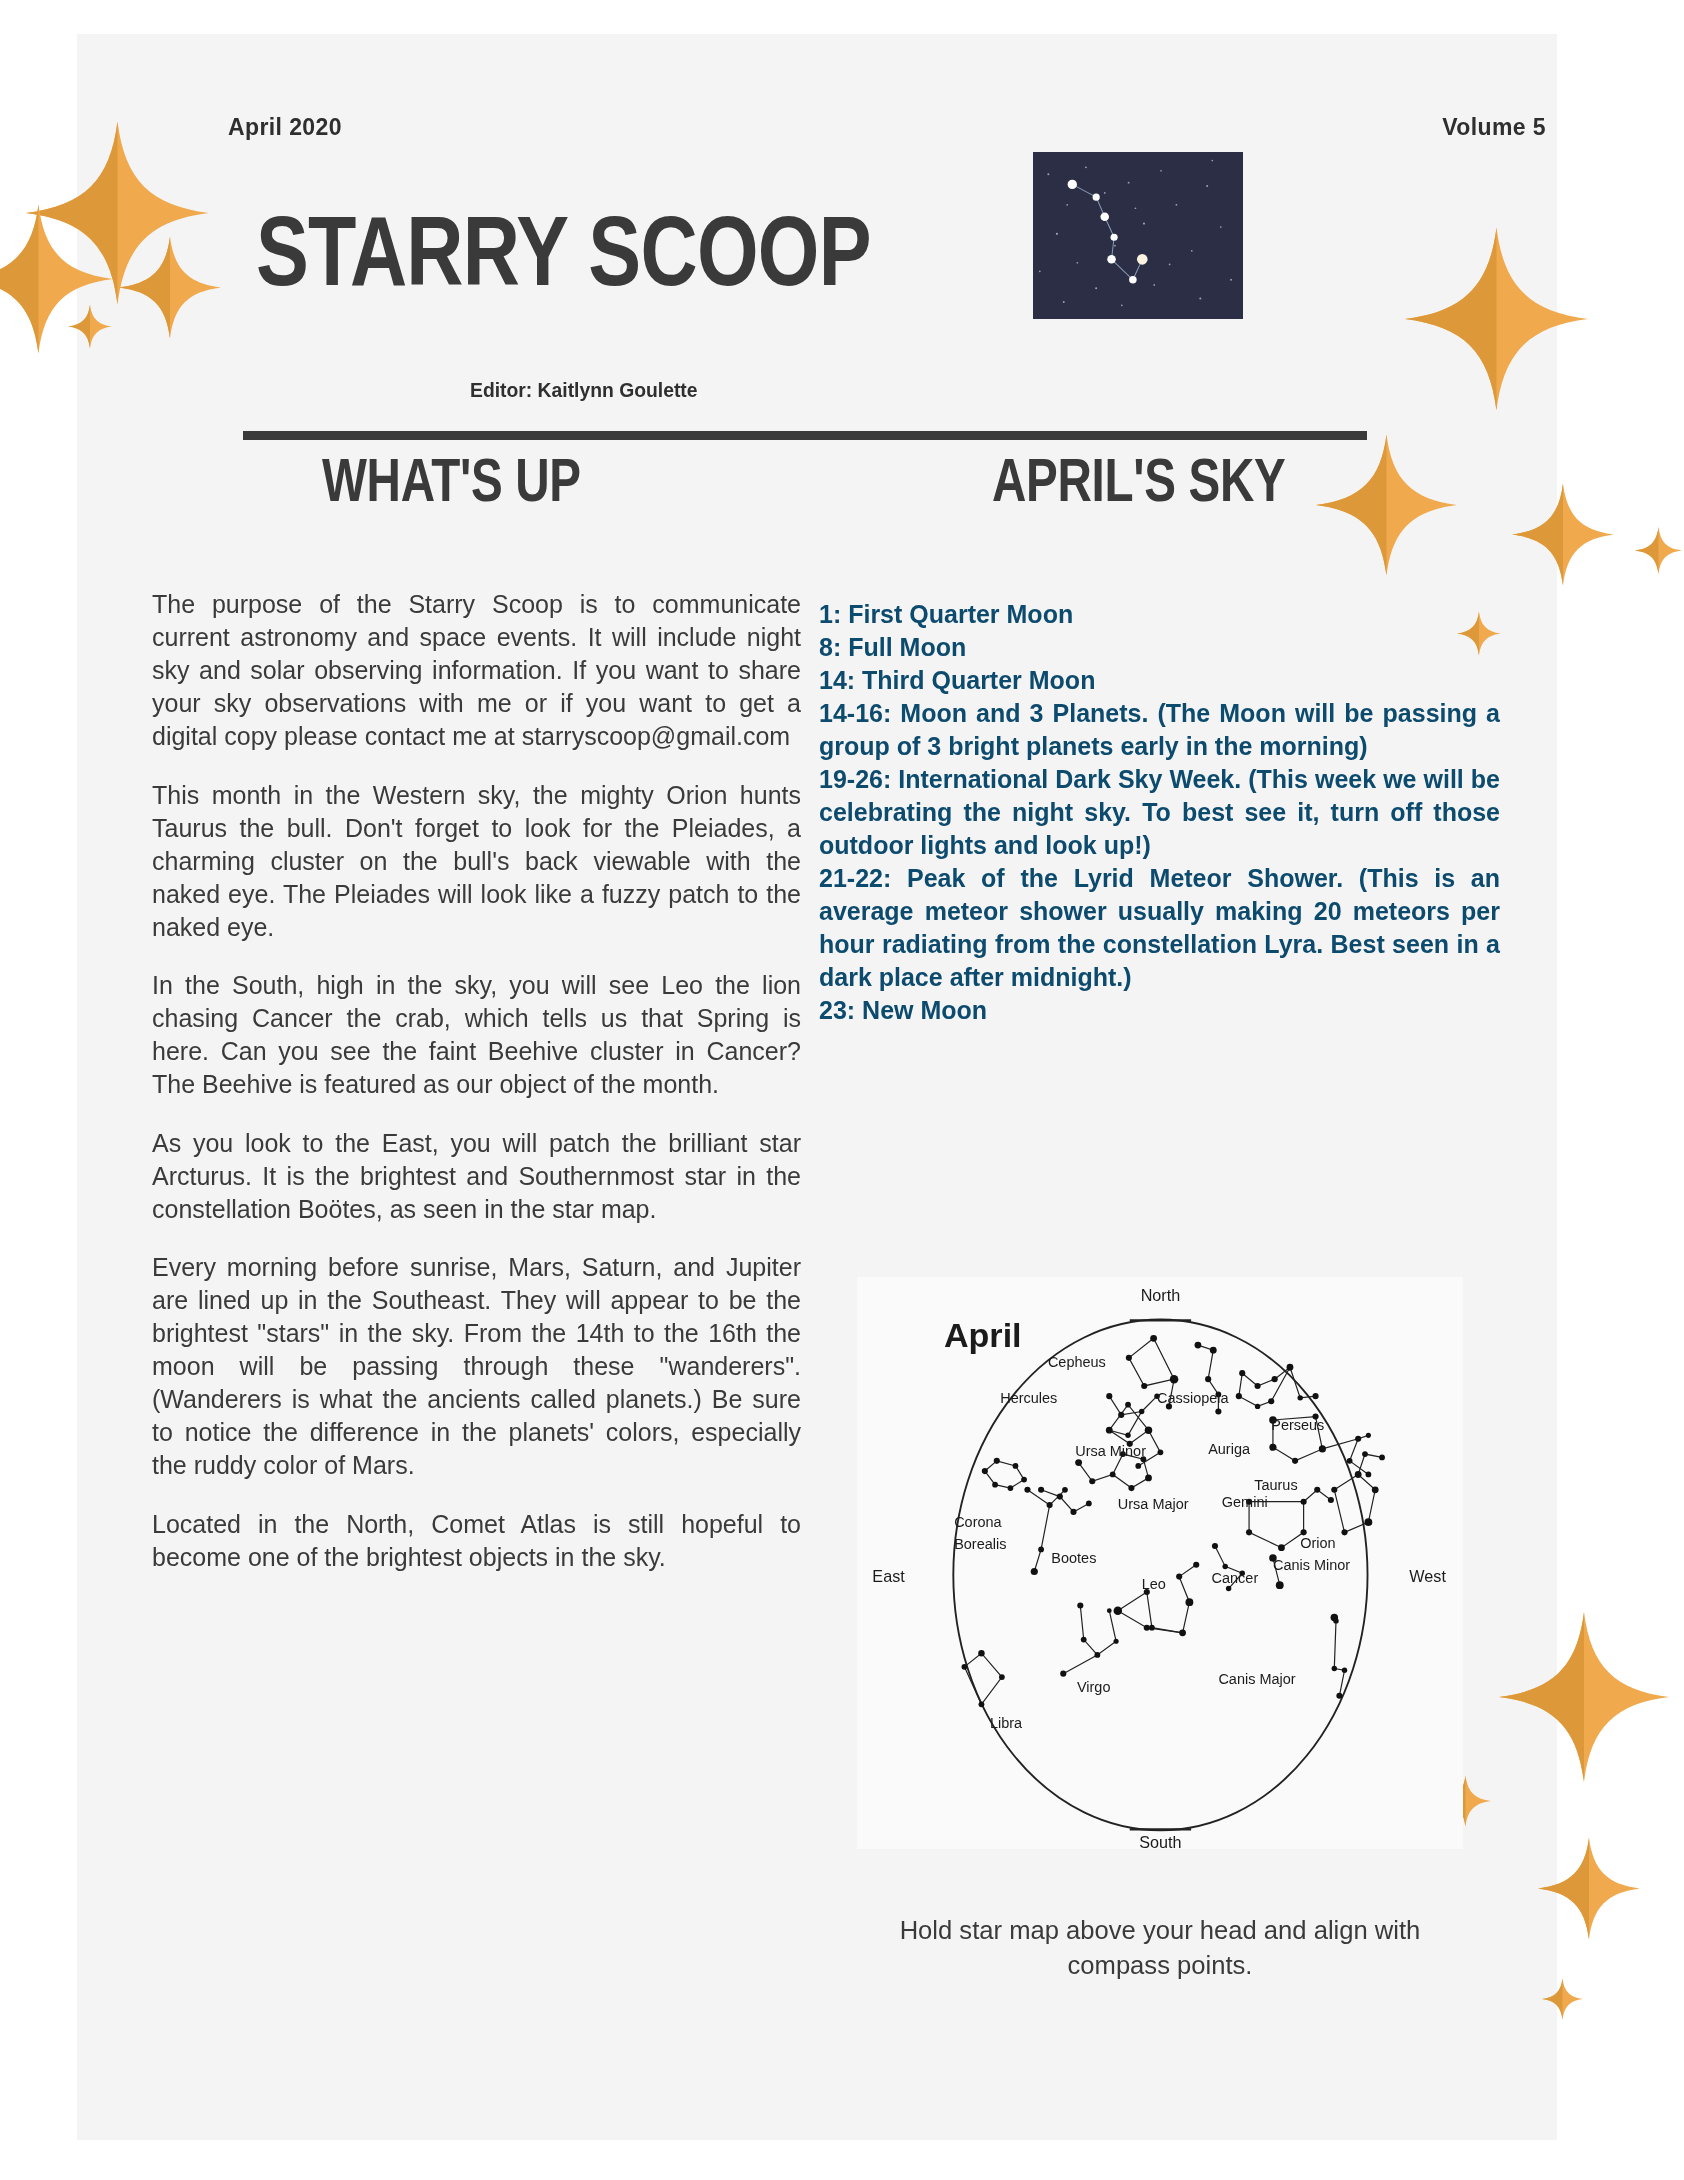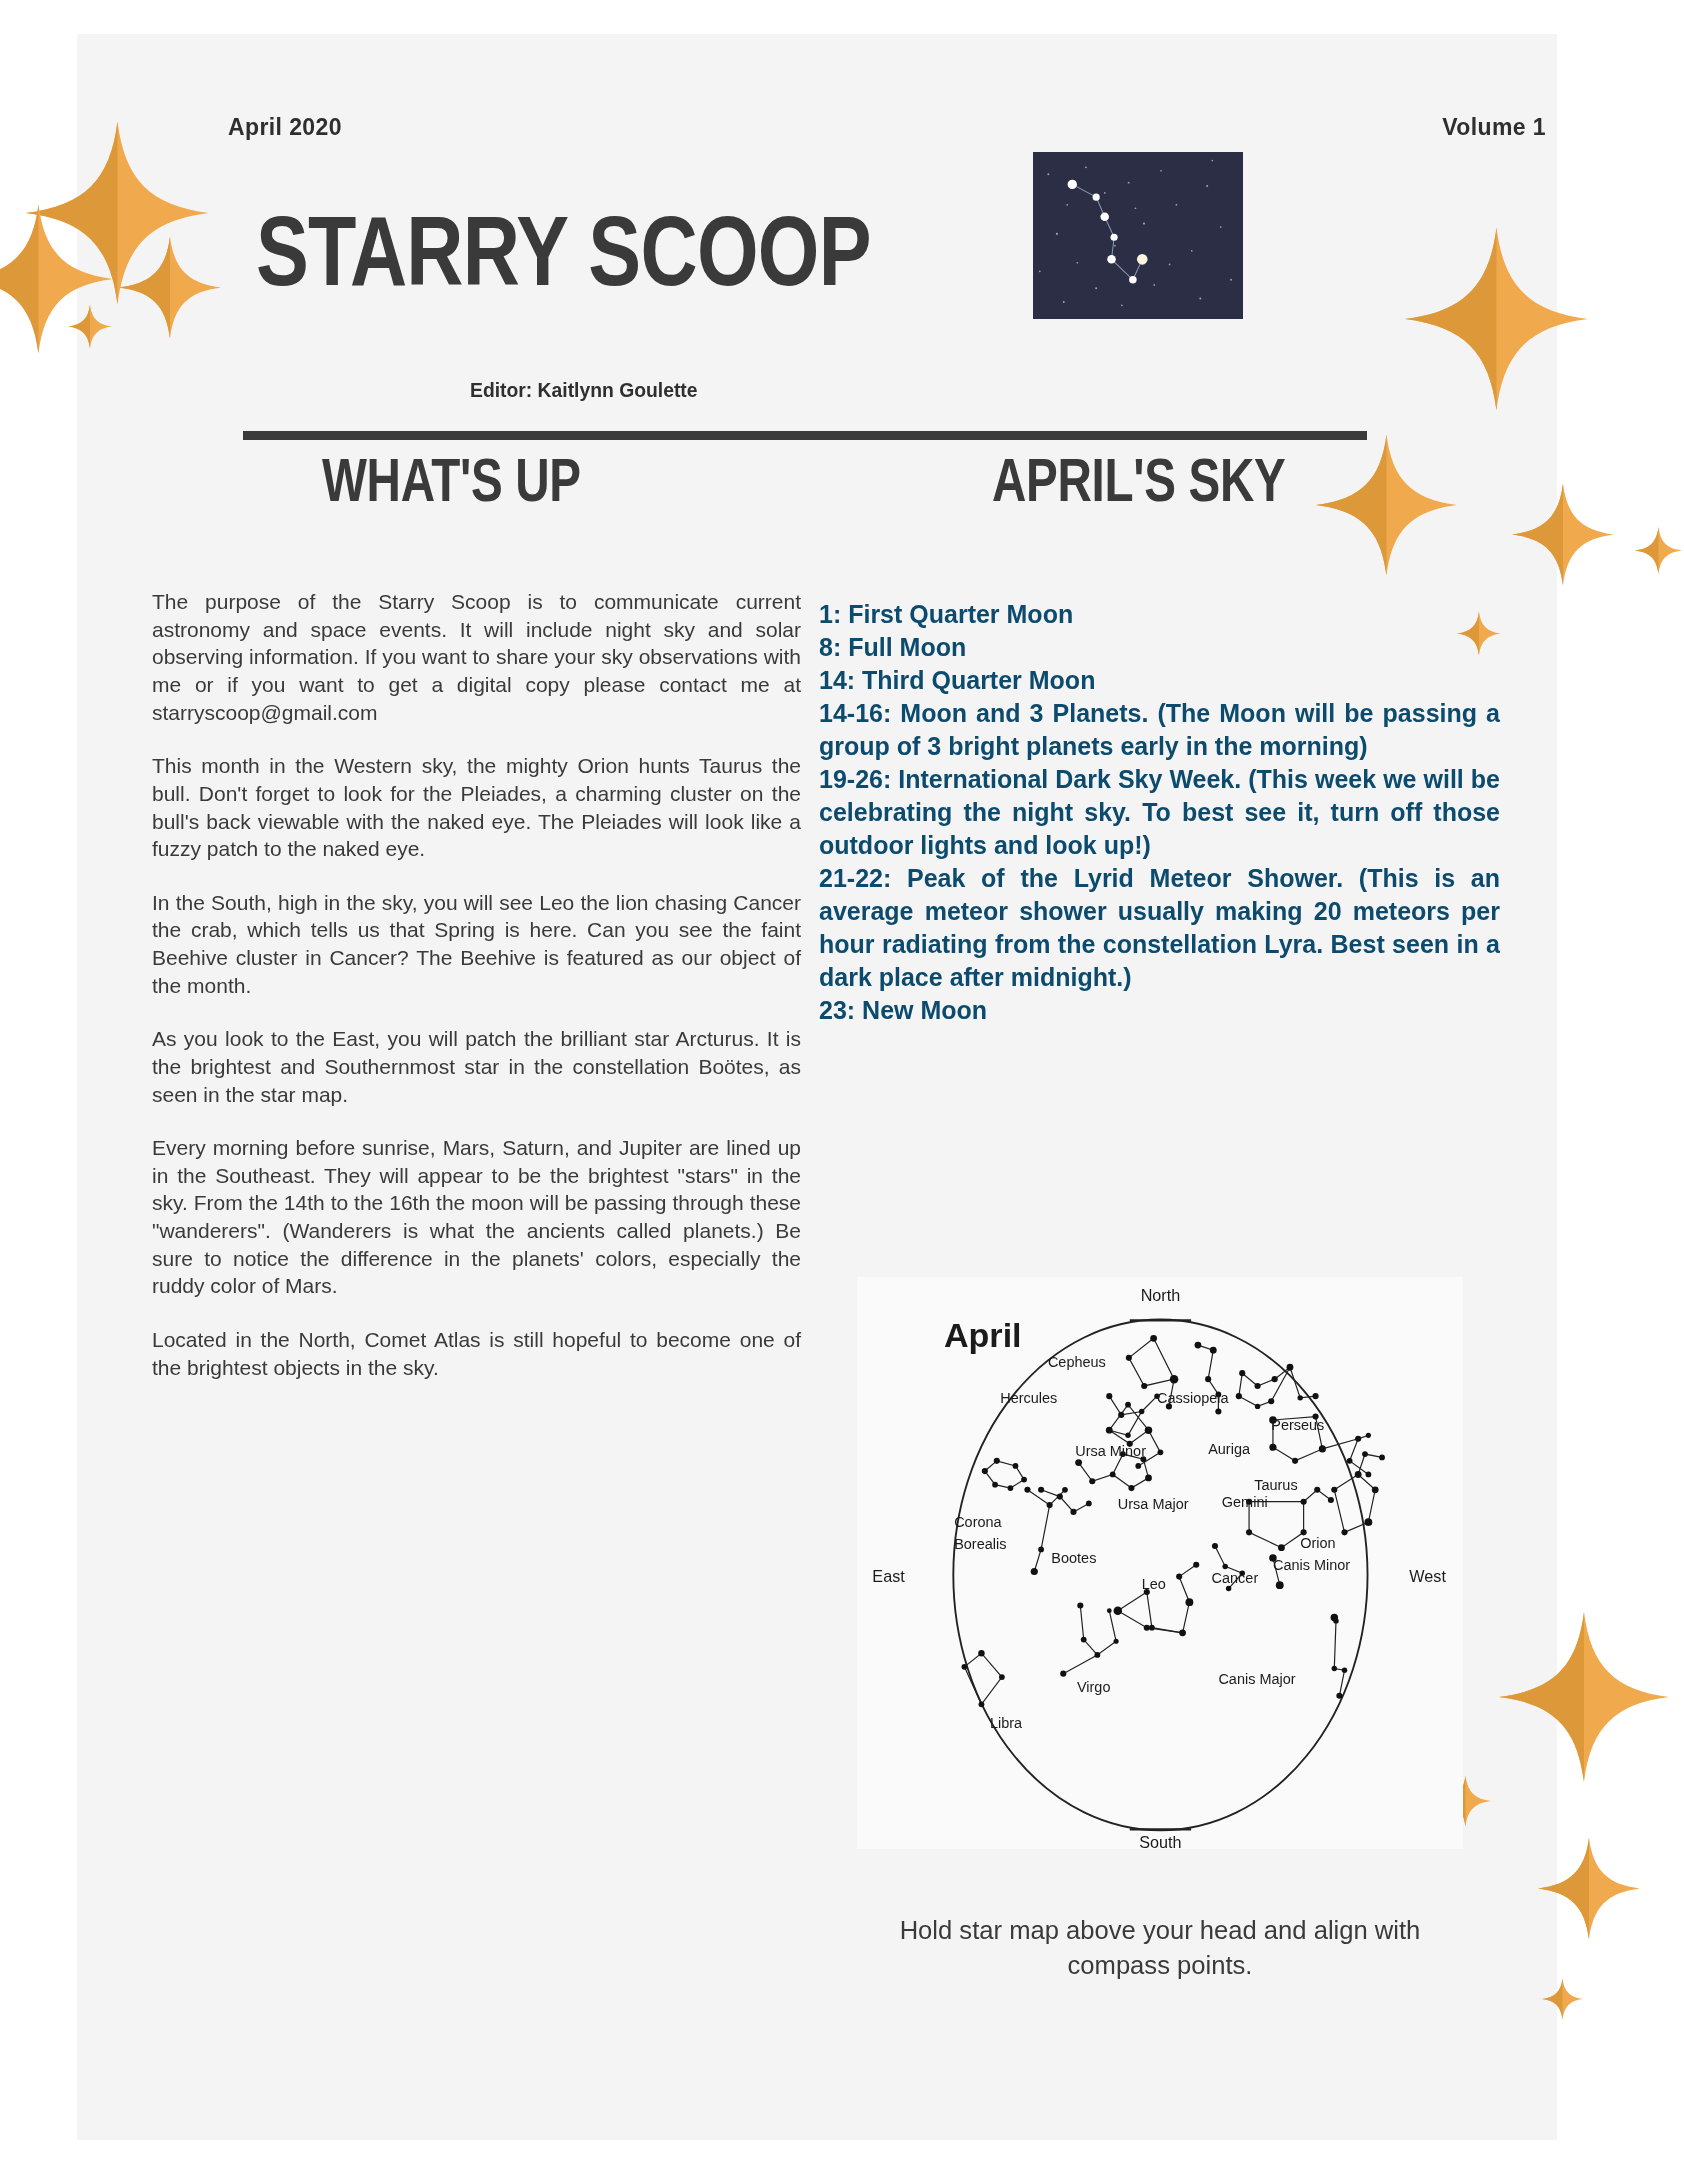--- a/index.html
+++ b/index.html
@@ -54,21 +54,21 @@
     letter-spacing:-0.4px;
   }
   #heading-whats-up{ left:322px; top:445px; }
   #heading-aprils-sky{ left:992px; top:445px; }
 
   
   #left-column{
     position:absolute; left:152px; top:588px; width:649px;
   }
   #left-column p{
-    font-size:21px; line-height:1.32; color:#3a3a3a; font-weight:500;
+    font-size:25px; line-height:1.32; color:#3a3a3a; font-weight:500;
     text-align:justify; margin-bottom:25.6px;
   }
   #left-column p:last-child{ margin-bottom:9px; }
 
   #right-column{
     position:absolute; left:819px; top:598px; width:681px;
   }
   #events-list{ list-style:none; }
   #events-list li{
     font-size:25px; line-height:1.32; color:#0c4a6e; font-weight:bold;
@@ -173,21 +173,21 @@
   <div class="spark" style="left:1542px;top:1976px;width:41px;height:46px;">
     <svg viewBox="0 0 100 100">
         <path d="M50 0 C54 32 68 46 100 50 C68 54 54 68 50 100 C46 68 32 54 0 50 C32 46 46 32 50 0Z" fill="#f0a94c"></path>
         <path d="M50 0 C46 32 32 46 0 50 C32 54 46 68 50 100Z" fill="#dd9939"></path>
       </svg>
   </div>
 </div>
 
 <div id="header-row">
   <div id="issue-date">April 2020</div>
-  <div id="volume-label">Volume 1</div>
+  <div id="volume-label">Volume 5</div>
   <div id="masthead-title">STARRY SCOOP</div>
   <div id="masthead-editor">Editor: Kaitlynn Goulette</div>
 
   <div id="hero-image">
     <svg viewBox="0 0 246 196" preserveAspectRatio="none">
       <rect width="246" height="196" fill="#2b2e44"></rect>
       <g fill="#ffffff" opacity=".55">
         <circle cx="18" cy="26" r="1.2"></circle>
           <circle cx="40" cy="62" r="1"></circle>
           <circle cx="62" cy="18" r="1.1"></circle>

